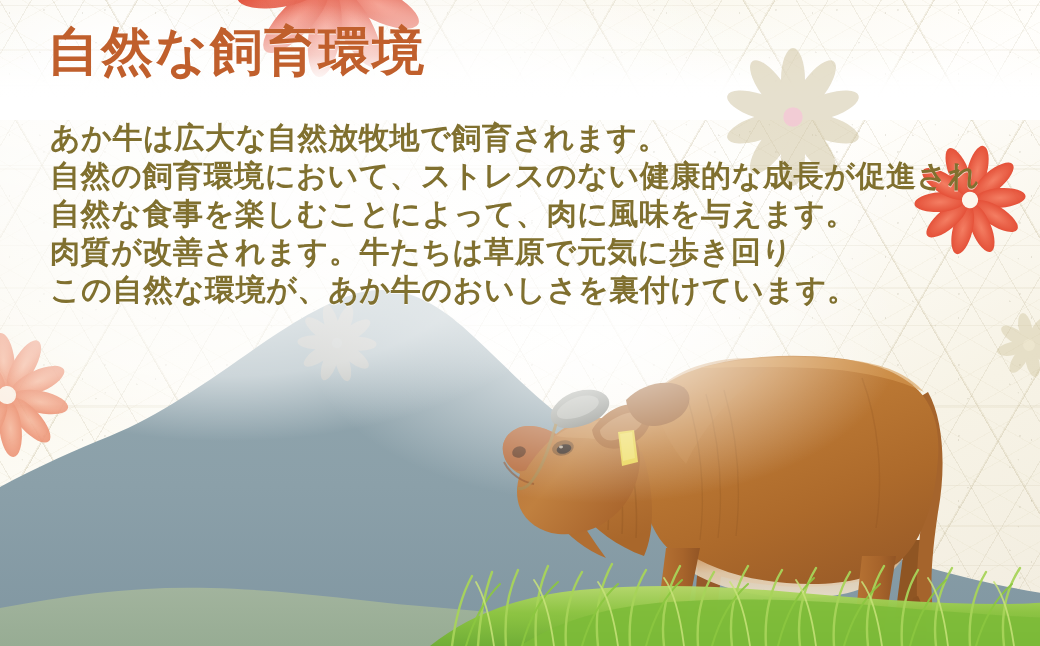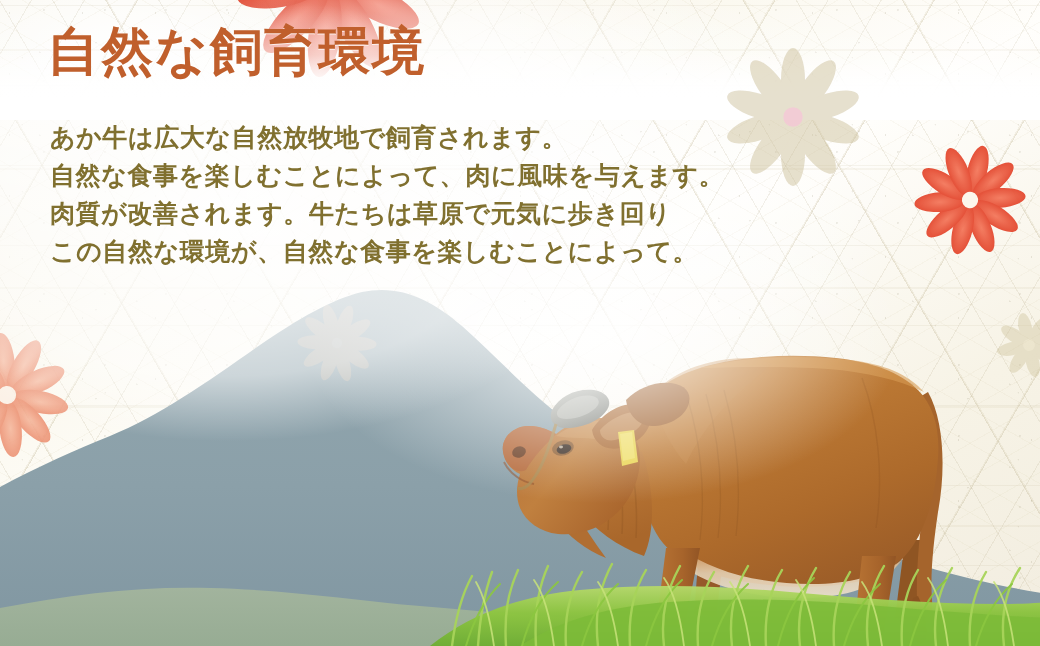--- a/index.html
+++ b/index.html
@@ -74,21 +74,21 @@
   #title{
     position:absolute;left:47px;top:26px;
     font-size:52px;line-height:1;letter-spacing:2px;
     font-weight:700;color:#c05f2c;
     font-family:"Liberation Serif","DejaVu Serif",serif;
     text-shadow:0 1px 0 rgba(255,255,255,.75);
     white-space:nowrap;
   }
   #body-copy{
     position:absolute;left:50px;top:119px;
-    font-size:25px;line-height:38px;letter-spacing:.6px;
+    font-size:30px;line-height:38px;letter-spacing:.6px;
     color:#80702f;font-weight:600;
     font-family:"Liberation Serif","DejaVu Serif",serif;
     text-shadow:0 1px 0 rgba(255,255,255,.7);
   }
   #body-copy p{margin:0;white-space:nowrap;}
 </style>
 </head>
 <body>
 
 <div id="stage">
@@ -566,19 +566,20 @@
     </g>
     <circle cx="50" cy="50" r="6" fill="#f3d9c6"></circle>
   </svg>
 
   <div class="layer veil"></div>
 
   <div class="copy">
     <div id="title" style="color: rgb(192, 95, 44);">自然な飼育環境</div>
     <div id="body-copy" style="color: rgb(128, 112, 47);">
       <p>あか牛は広大な自然放牧地で飼育されます。</p>
+      <p>自然の飼育環境において、ストレスのない健康的な成長が促進され</p>
       <p>自然な食事を楽しむことによって、肉に風味を与えます。</p>
       <p>肉質が改善されます。牛たちは草原で元気に歩き回り</p>
-      <p>この自然な環境が、自然な食事を楽しむことによって。</p>
+      <p>この自然な環境が、あか牛のおいしさを裏付けています。</p>
     </div>
   </div>
 
 </div>
 
 </body></html>

